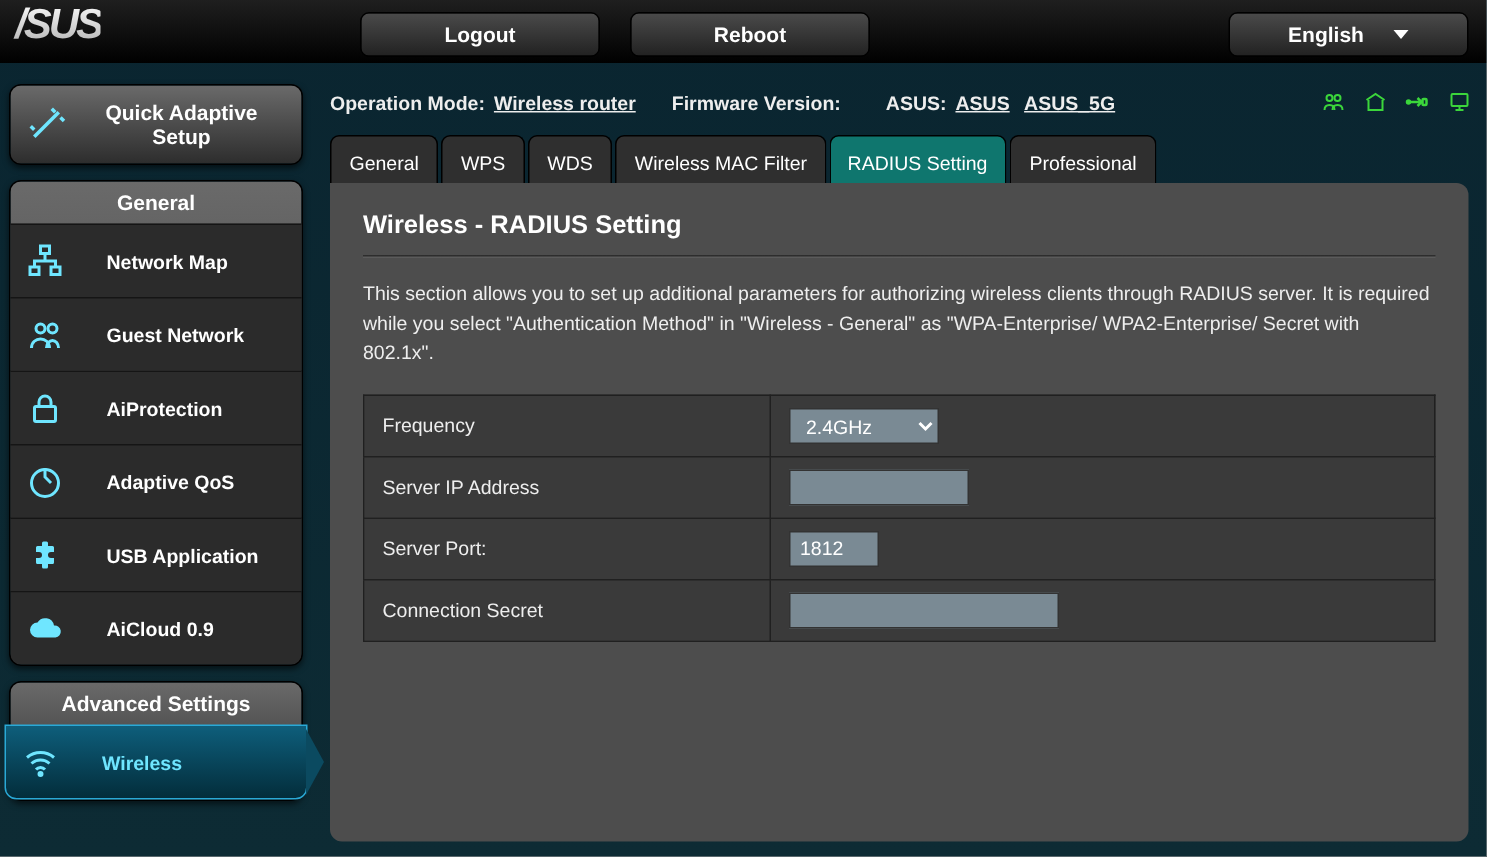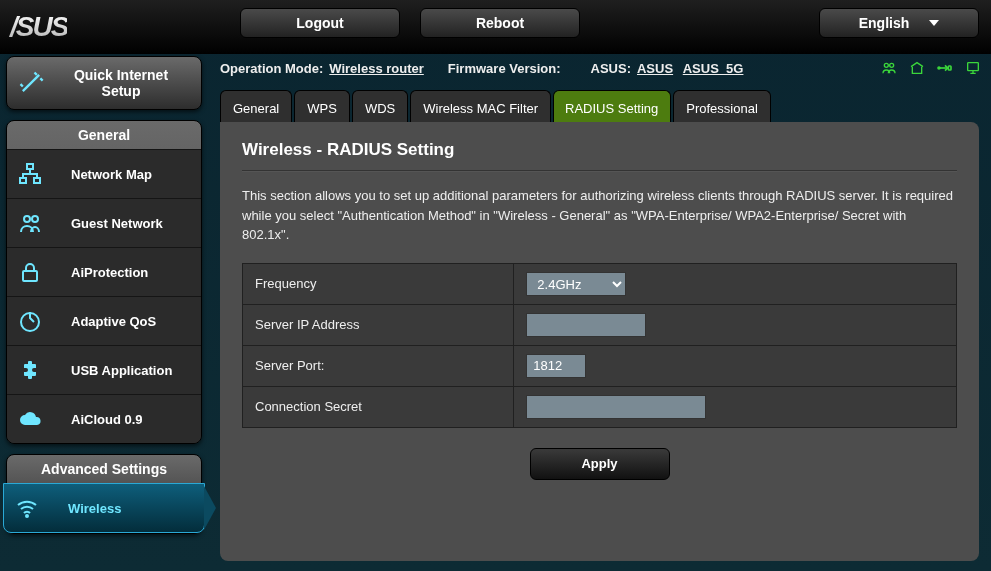--- a/index.html
+++ b/index.html
@@ -9,24 +9,24 @@
     width: 991px;
     height: 571px;
     overflow: hidden;
     color: #fff;
     font-size: 13px;
     position: relative;
   }
 
   
   .topbar {
-    height: 54px;
+    height: 42px;
     background: linear-gradient(to bottom, #1f1f1f 0%, #000 100%);
     display: flex;
-    align-items: center;
+    align-items: flex-start;
     padding-left: 8px;
     position: relative;
   }
   .logo {
     font-family: Arial, sans-serif;
     font-style: italic;
     font-weight: 900;
     font-size: 28px;
     letter-spacing: -2px;
     background: linear-gradient(to bottom, #fff, #b0b0b0);
@@ -170,21 +170,21 @@
     font-size: 13px;
     padding: 10px 12px;
     border: 1px solid #000;
     border-bottom: none;
     border-radius: 6px 6px 0 0;
     margin-right: 2px;
     cursor: pointer;
     font-weight: normal;
   }
   .tab.active {
-    background: #4d7c0f;
+    background: #0f766e;
     padding-left: 11px;
   }
 
   
   .panel {
     position: absolute;
     left: 220px;
     top: 122px;
     right: 12px;
     bottom: 10px;
@@ -298,21 +298,21 @@
 
 <div class="sidebar">
 
   <div class="side-box quick">
     <span class="quick-icon">
       <svg viewBox="0 0 24 24" fill="none" stroke="#6fe6ff" stroke-width="2">
           <path d="M5 19L19 5"></path>
           <path d="M15 3l2 2M20 8l2 2M3 13l2 2"></path>
         </svg>
     </span>
-    <span style="flex:1">Quick Internet Setup</span>
+    <span style="flex:1">Quick Adaptive Setup</span>
   </div>
 
   <div class="side-box">
     <div class="section-head">General</div>
     <ul class="nav-list">
       <li class="nav-item">
         <span class="nav-icon">
           <svg viewBox="0 0 24 24" fill="none" stroke="#6fe6ff" stroke-width="2">
               <rect x="9" y="2" width="6" height="5"></rect>
               <rect x="2" y="16" width="6" height="5"></rect>
@@ -421,16 +421,13 @@
       <td>Server Port:</td>
       <td><input type="text" style="width: 60px;" value="1812"></td>
     </tr>
     <tr>
       <td>Connection Secret</td>
       <td><input type="password" style="width: 180px;" value=""></td>
     </tr>
   </tbody>
     </table>
 
-  <div class="apply-row">
-    <div class="apply-btn">Apply</div>
-  </div>
 </div>
 
 </body></html>

